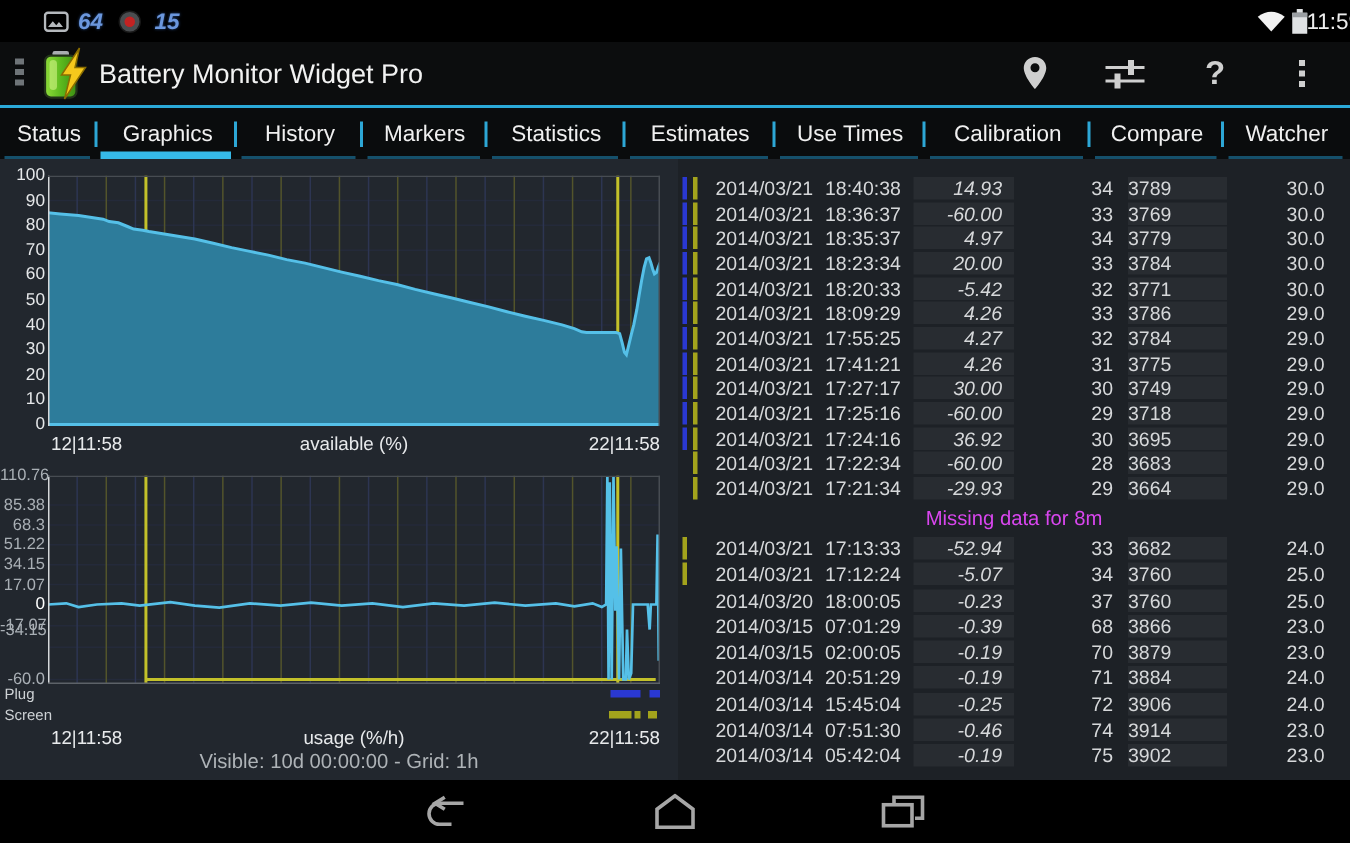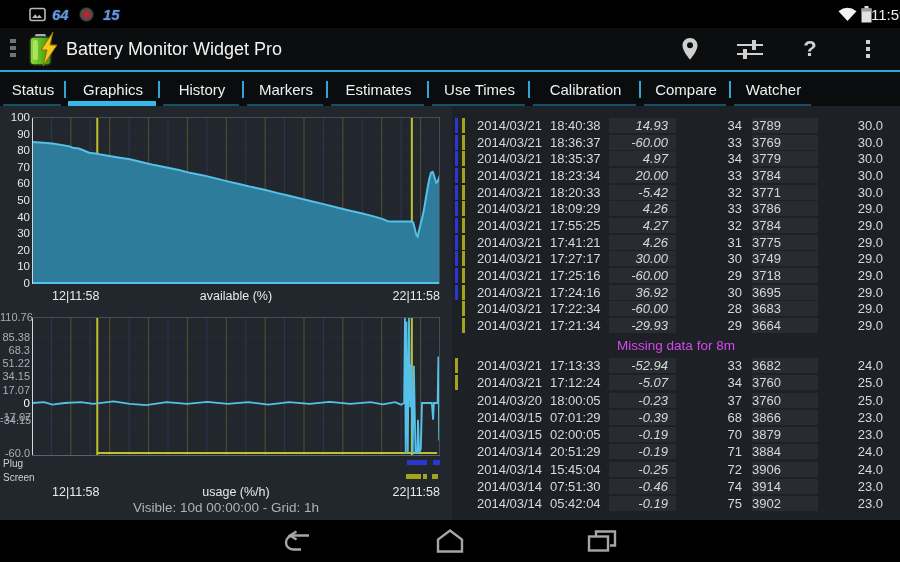--- a/index.html
+++ b/index.html
@@ -34,21 +34,21 @@
 
   
   .main{position:absolute;left:0;top:106px;width:900px;height:414px;background:#22272e;}
   .table-panel{position:absolute;left:452px;top:0;width:448px;height:414px;background:#1d2126;}
 
   .chartbox{position:absolute;left:0;}
   .ylab{position:absolute;width:30px;text-align:right;font-size:11.5px;color:#e6e8ea;line-height:13px;}
   .ylab.dim{color:#a9afb5;font-size:11px;}
   .ylab.zero{color:#fff;}
   .xrow{position:absolute;left:32px;width:408px;height:15px;font-size:12.5px;color:#e8eaec;}
-  .xrow .xs{position:absolute;left:2px;margin-left:18px;}
+  .xrow .xs{position:absolute;left:2px;}
   .xrow .xt{position:absolute;left:0;right:0;text-align:center;}
   .xrow .xe{position:absolute;right:0;}
   .leg{position:absolute;left:3px;font-size:10px;color:#cdd1d4;}
   .pbar{position:absolute;height:5px;}
   .footer{position:absolute;left:0;top:394px;width:452px;text-align:center;font-size:13.5px;color:#aeb3b7;}
 
   
   .trows{position:absolute;left:0;top:11px;width:448px;}
   .trow{display:flex;align-items:center;color:#d6d8da;font-size:13px;}
   .ind{width:3px;height:15px;margin-left:3px;background:transparent;}
@@ -145,20 +145,21 @@
           <i></i>
         </div>
     </div>
   </div>
 
   <div class="tabbar" id="tabbar">
       <div class="tab" style="width: 66px; border-radius: 11px;">Status</div>
       <div class="tab selected" style="width: 94px;">Graphics</div>
       <div class="tab" style="width: 84px;">History</div>
       <div class="tab" style="width: 84px;">Markers</div>
+      <div class="tab" style="width: 93px;">Statistics</div>
       <div class="tab" style="width: 101px;">Estimates</div>
       <div class="tab" style="width: 101px;">Use Times</div>
       <div class="tab" style="width: 111px;">Calibration</div>
       <div class="tab" style="width: 90px;">Compare</div>
       <div class="tab" style="width: 85px;">Watcher</div>
     </div>
 
   <div class="main">
 
     <div class="chartbox" id="chart1" style="top:11px;width:452px;height:192px;">

